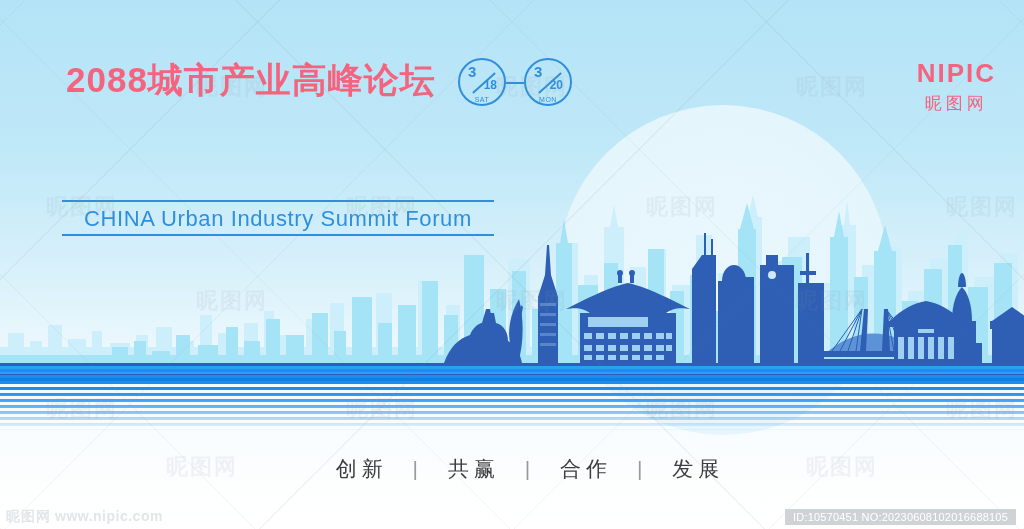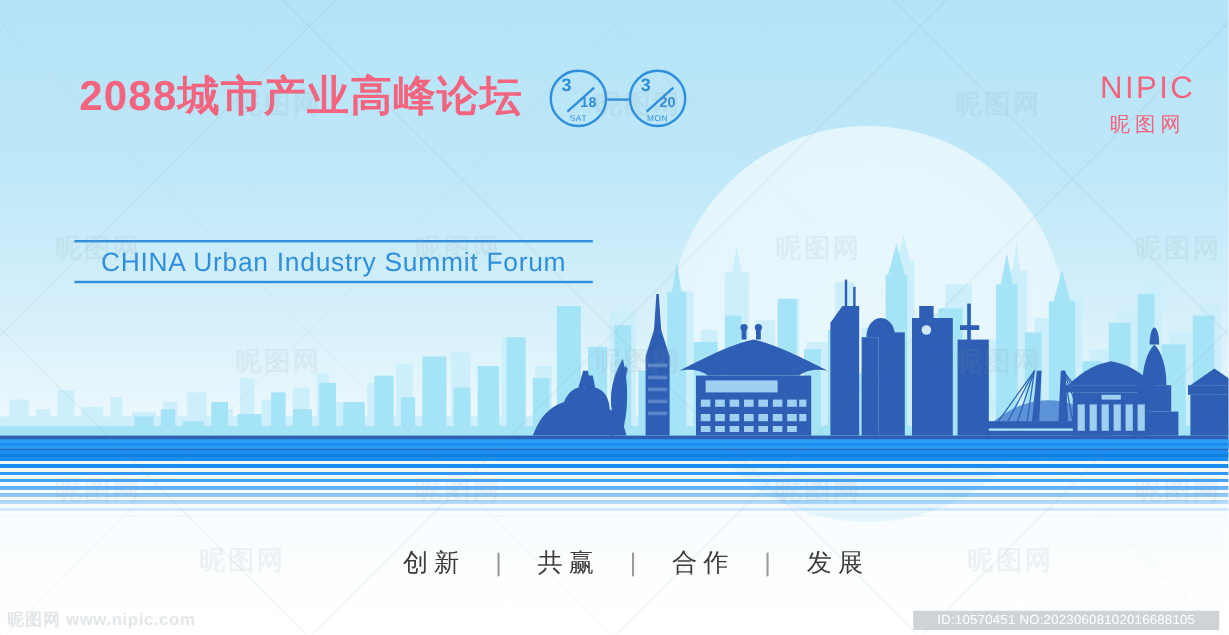--- a/index.html
+++ b/index.html
@@ -82,21 +82,21 @@
   }
   .badge .mm { position:absolute; left:8px; top:3px; font-size:15px; font-weight:bold; }
   .badge .dd { position:absolute; right:7px; top:18px; font-size:12px; font-weight:bold; }
   .badge .wd { position:absolute; left:0; right:0; bottom:1px; text-align:center; font-size:7px; letter-spacing:.5px; }
   .connector {
     position:absolute; left:48px; top:24px; width:18px; height:2px; background:#2f8fdc;
   }
 
   
   .logo { position:absolute; right:28px; top:58px; text-align:center; }
-  .logo .en { font-size:26px; font-weight:normal; color:#f4647f; letter-spacing:2px; }
+  .logo .en { font-size:26px; font-weight:bold; color:#f4647f; letter-spacing:2px; }
   .logo .cn { font-size:17px; color:#f4647f; letter-spacing:4px; margin-top:3px; }
 
   
   .slogan {
     position:absolute; left:0; right:0; top:455px;
     text-align:center; font-size:21px; color:#3c3c3c; letter-spacing:5px;padding-left:36px;
   }
   .slogan .sep { color:#9a9a9a; margin:0 14px; font-weight:300; }
 
   
@@ -119,21 +119,21 @@
     position:absolute; left:0; bottom:0; width:1024px; height:22px;
     z-index:50;
   }
   .footer .left {
     position:absolute; left:6px; top:1px; font-size:14px;
     color:#e3e6e9; letter-spacing:.5px; white-space:nowrap;font-weight:bold;
   }
   .footer .left .cn { letter-spacing:1px; margin-right:4px; }
   .footer .right {
     position:absolute; right:8px; top:2px; font-size:11px;
-    color:#ffffff; background:#cfd3d6; padding:2px 20px; white-space:nowrap;
+    color:#ffffff; background:#cfd3d6; padding:2px 8px; white-space:nowrap;
     letter-spacing:.2px;
   }
 </style>
 </head>
 <body>
 
 <div id="poster">
 
   <div class="sun"></div>
 

